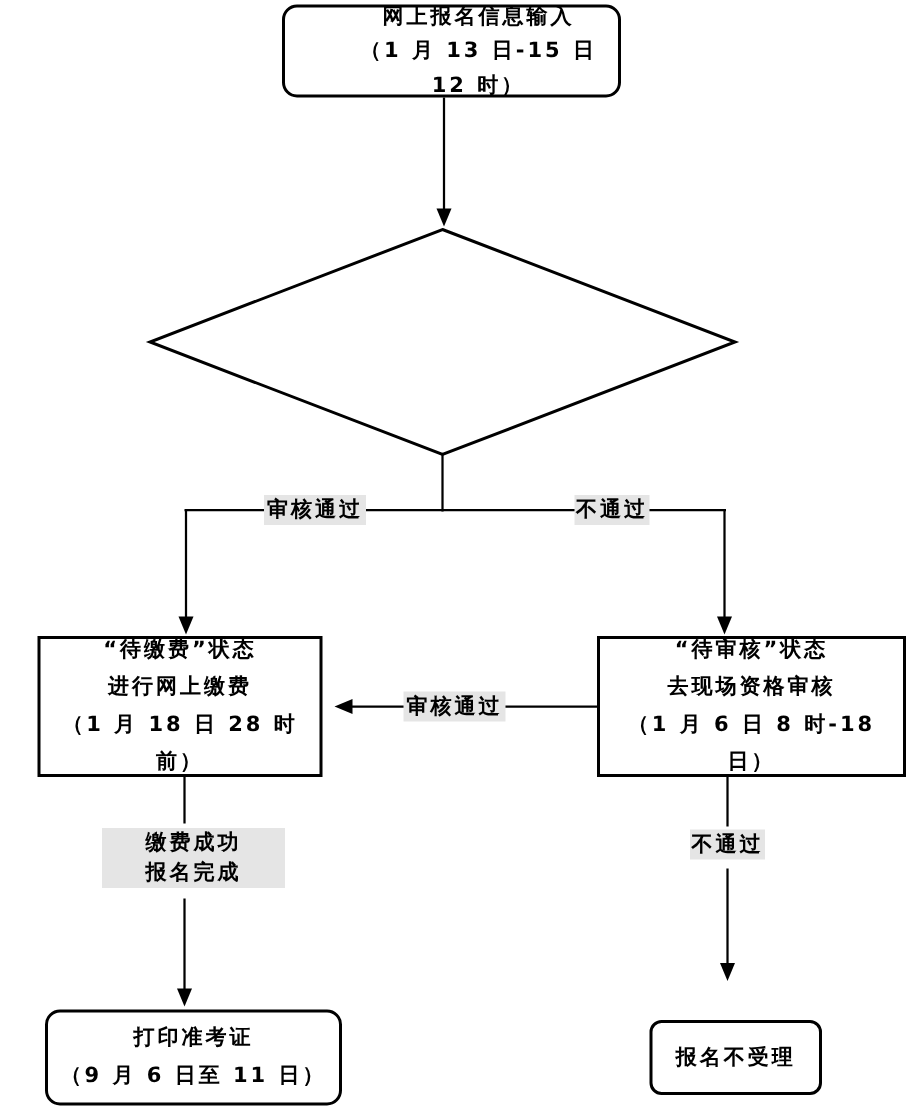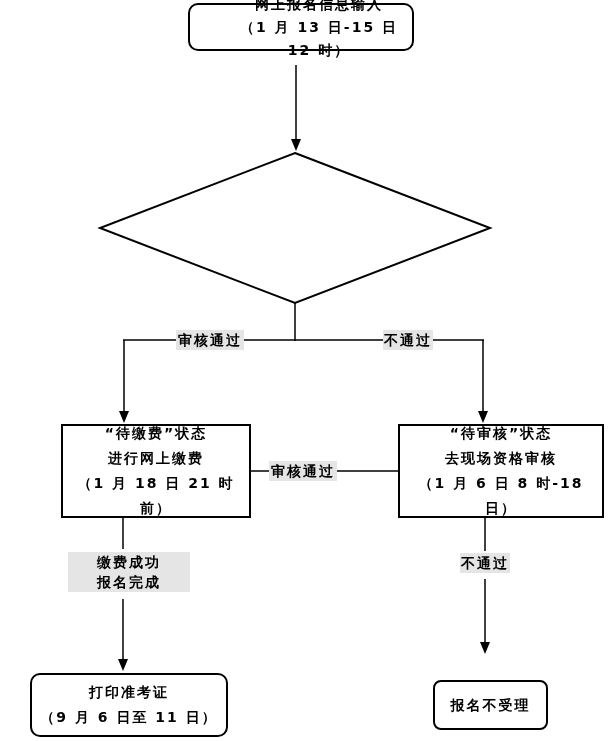--- a/index.html
+++ b/index.html
@@ -92,30 +92,30 @@
 
     <line x1="123" y1="518" x2="123" y2="549" stroke="#000000" stroke-width="1.5"></line>
     <line x1="123" y1="599" x2="123" y2="660" stroke="#000000" stroke-width="1.5"></line>
     <polygon points="123,671 118,659 128,659" fill="#000000"></polygon>
 
     <line x1="485" y1="518" x2="485" y2="551" stroke="#000000" stroke-width="1.5"></line>
     <line x1="485" y1="579" x2="485" y2="643" stroke="#000000" stroke-width="1.5"></line>
     <polygon points="485,654 480,642 490,642" fill="#000000"></polygon>
   </svg>
 
-  <div class="node rounded" style="left:188px; top:3px; width:226px; height:48px; line-height:23px;padding-left:36px;">
+  <div class="node rounded" style="left:188px; top:3px; width:226px; height:62px; line-height:23px;padding-left:36px;">
     <div>网上报名信息输入</div>
     <div>（1 月 13 日-15 日 12 时）</div>
   </div>
 
 
-  <div class="node" style="left:25px; top:424px; width:190px; height:94px;margin-left:36px;">
+  <div class="node" style="left:25px; top:424px; width:190px; height:94px;">
     <div>“待缴费”状态</div>
     <div>进行网上缴费</div>
-    <div>（1 月 18 日 21 时前）</div>
+    <div>（1 月 18 日 28 时前）</div>
   </div>
 
   <div class="node" style="left:398px; top:424px; width:206px; height:94px;">
     <div>“待审核”状态</div>
     <div>去现场资格审核</div>
     <div>（1 月 6 日 8 时-18 日）</div>
   </div>
 
   <div class="node rounded" style="left:30px; top:673px; width:198px; height:64px; line-height:25px;">
     <div>打印准考证</div>

